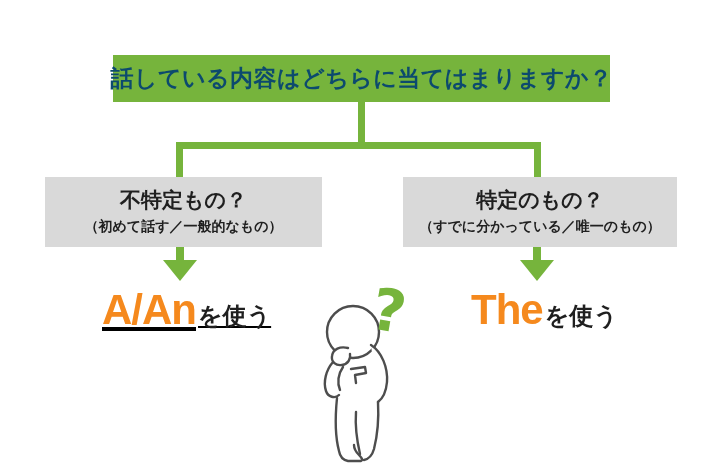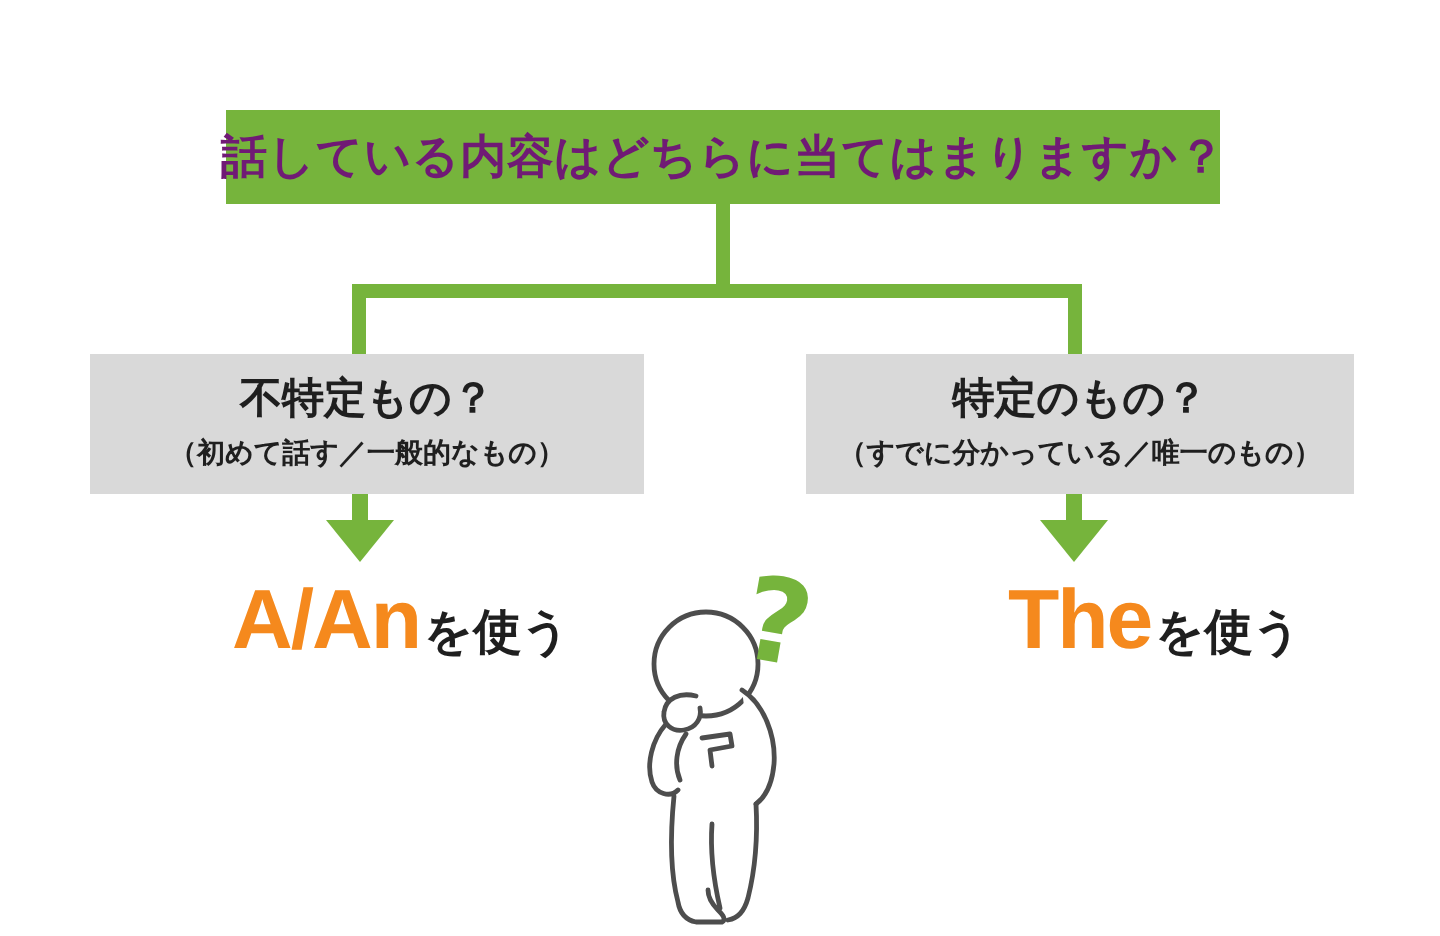--- a/index.html
+++ b/index.html
@@ -3,21 +3,21 @@
 <meta charset="utf-8">
 <style>
   html,body{margin:0;padding:0;background:#fff;}
   .canvas{
     position:relative;width:720px;height:468px;background:#fff;overflow:hidden;
     font-family:"Liberation Sans","DejaVu Sans",sans-serif;
   }
   
   .header-box{
     position:absolute;left:113px;top:55px;width:497px;height:47px;
-    background:var(--green);color:#701a75;display:flex;align-items:center;justify-content:center;
+    background:var(--green);color:#0c4a6e;display:flex;align-items:center;justify-content:center;
     font-size:23px;font-weight:bold;letter-spacing:0.5px;white-space:nowrap;
   }
   
   .line{position:absolute;background:var(--green);}
   .stem{left:358px;top:102px;width:7px;height:41px;}
   .hbar{left:176px;top:142px;width:365px;height:7px;}
   .drop-left{left:176px;top:142px;width:7px;height:36px;}
   .drop-right{left:534px;top:142px;width:7px;height:36px;}
   
   .option-box{
@@ -33,21 +33,21 @@
   .arrow-shaft{position:absolute;top:247px;width:8px;height:14px;background:var(--green);}
   .arrow-head{
     position:absolute;top:260px;width:0;height:0;
     border-left:17px solid transparent;border-right:17px solid transparent;
     border-top:21px solid var(--green);
   }
   .shaft-left{left:176px;} .head-left{left:163px;}
   .shaft-right{left:533px;} .head-right{left:520px;}
   
   .result{position:absolute;top:289px;display:flex;align-items:baseline;white-space:nowrap;}
-  .result-left{left:116px;} .result-right{left:471px;margin-left:33px;}
+  .result-left{left:102px;text-decoration:underline;} .result-right{left:471px;}
   .result-word{color:var(--orange);font-size:42px;font-weight:bold;letter-spacing:-1px;line-height:1;}
   .result-suffix{color:var(--text_dark);font-size:24px;font-weight:bold;margin-left:2px;}
   
   .person{position:absolute;left:308px;top:288px;width:110px;height:178px;}
   .person svg{display:block;width:100%;height:100%;}
   .qmark{
     position:absolute;left:372px;top:282px;color:var(--green);
     font-size:58px;font-weight:bold;line-height:1;transform:rotate(10deg);
     font-family:"DejaVu Sans","Liberation Sans",sans-serif;
   }

